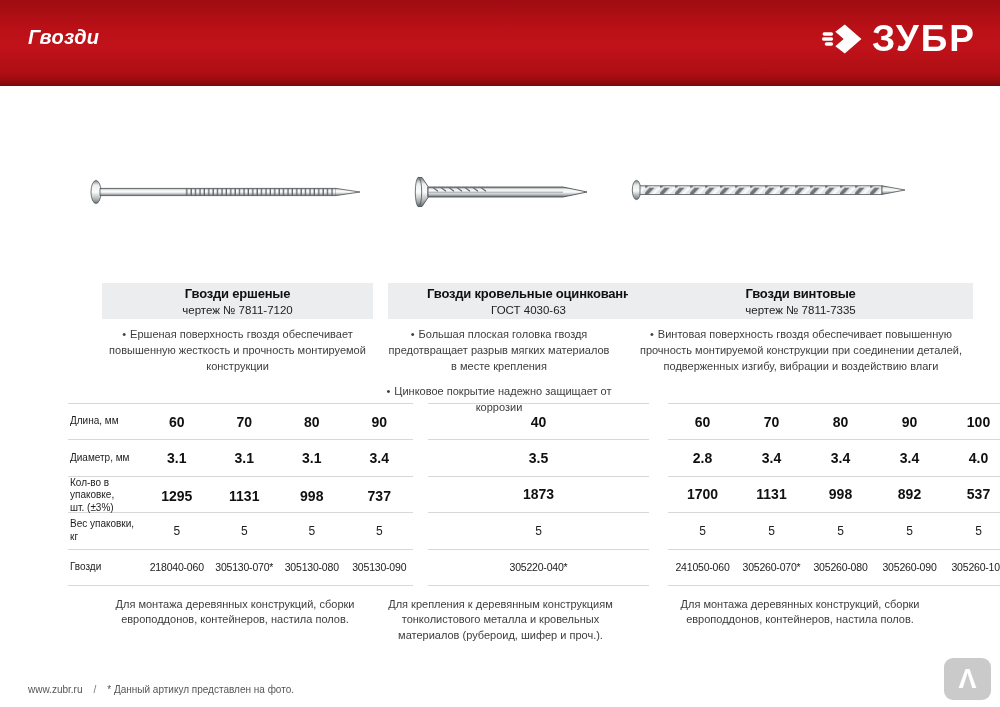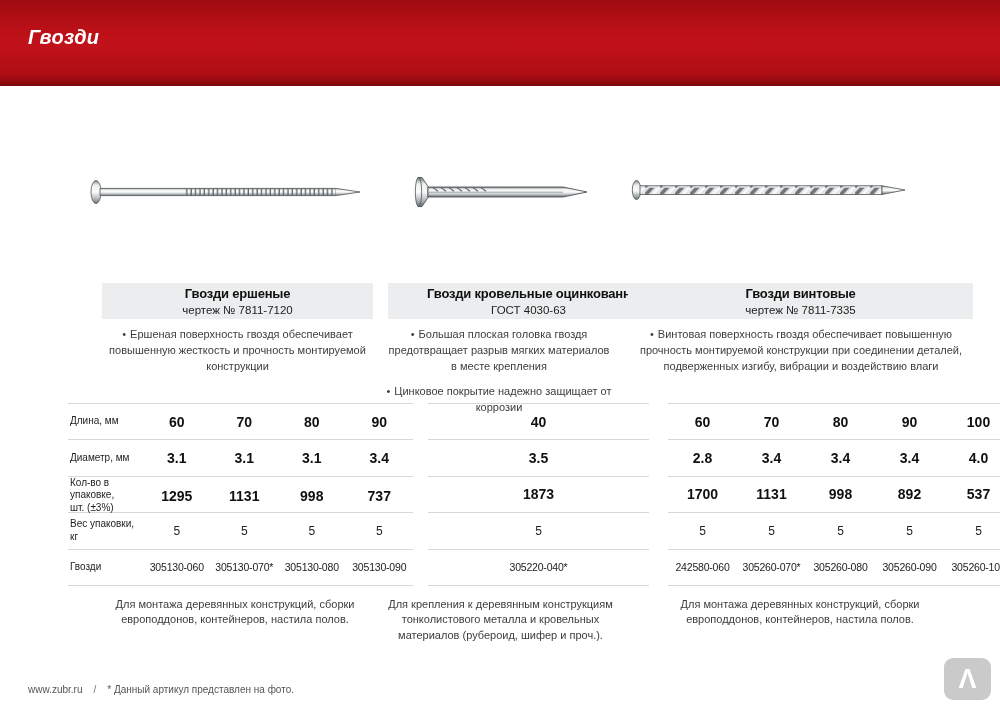--- a/index.html
+++ b/index.html
@@ -69,20 +69,31 @@
         border-radius:9px; display:flex; align-items:center; justify-content:center;
         color:#fff; font-size:27px; font-weight:bold; }
 </style>
 </head>
 <body>
 
 <div class="page">
 
   <div class="hdr">
     <h1>Гвозди</h1>
+    <div class="logo">
+      <svg width="40" height="36" viewBox="0 0 72 60">
+        <g fill="#ffffff">
+          <rect x="1" y="18" width="19" height="6" rx="3"></rect>
+          <rect x="0" y="27" width="20" height="6" rx="3"></rect>
+          <rect x="5" y="36" width="15" height="6" rx="3"></rect>
+          <path d="M41,4 L71,30 L41,56 L24,43 L39,30 L24,17 Z"></path>
+        </g>
+      </svg>
+      <span class="logo-text">ЗУБР</span>
+    </div>
   </div>
 
   <svg class="nail nail1" viewBox="0 0 276 26">
     <defs>
       <linearGradient id="met1" x1="0" y1="0" x2="0" y2="1">
         <stop offset="0" stop-color="#7f868a"></stop>
           <stop offset="0.2" stop-color="#eef0f0"></stop>
         <stop offset="0.5" stop-color="#fbfbfb"></stop>
           <stop offset="0.78" stop-color="#b7bcbe"></stop>
         <stop offset="1" stop-color="#6d7478"></stop>
@@ -188,21 +199,21 @@
     </div>
     <div class="trow">
       <div class="tlabel">Вес упаковки, кг</div>
       <div class="tval vw">5</div>
       <div class="tval vw">5</div>
       <div class="tval vw">5</div>
       <div class="tval vw">5</div>
     </div>
     <div class="trow">
       <div class="tlabel">Гвозди</div>
-      <div class="tval vs">305130-060</div>
+      <div class="tval vs">218040-060</div>
       <div class="tval vs">305130-070*</div>
       <div class="tval vs">305130-080</div>
       <div class="tval vs">305130-090</div>
     </div>
   </div>
 
   <div class="tbl tbl2">
     <div class="trow">
         <div class="tval vb">40</div>
       </div>
@@ -243,21 +254,21 @@
       <div class="tval vb">537</div>
     </div>
     <div class="trow">
       <div class="tval vw">5</div>
       <div class="tval vw">5</div>
       <div class="tval vw">5</div>
       <div class="tval vw">5</div>
       <div class="tval vw">5</div>
     </div>
     <div class="trow">
-      <div class="tval vs">242580-060</div>
+      <div class="tval vs">241050-060</div>
       <div class="tval vs">305260-070*</div>
       <div class="tval vs">305260-080</div>
       <div class="tval vs">305260-090</div>
       <div class="tval vs">305260-100</div>
     </div>
   </div>
 
   <div class="usage u1">Для монтажа деревянных конструкций, сборки европоддонов, контейнеров, настила полов.</div>
   <div class="usage u2">Для крепления к деревянным конструкциям тонколистового металла и кровельных материалов (рубероид, шифер и проч.).</div>
   <div class="usage u3">Для монтажа деревянных конструкций, сборки европоддонов, контейнеров, настила полов.</div>

